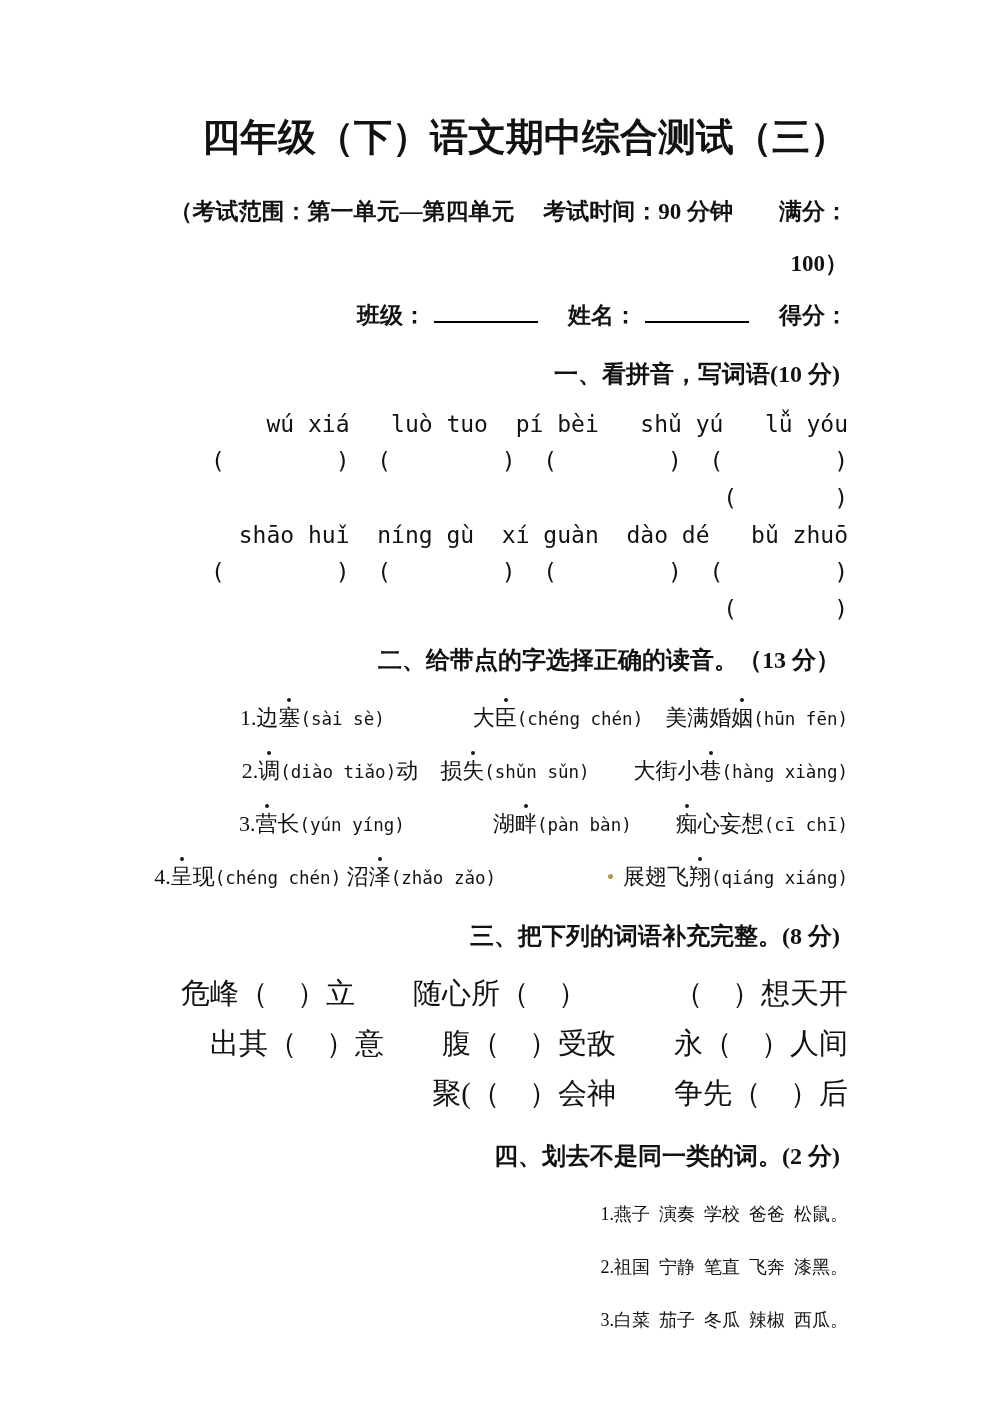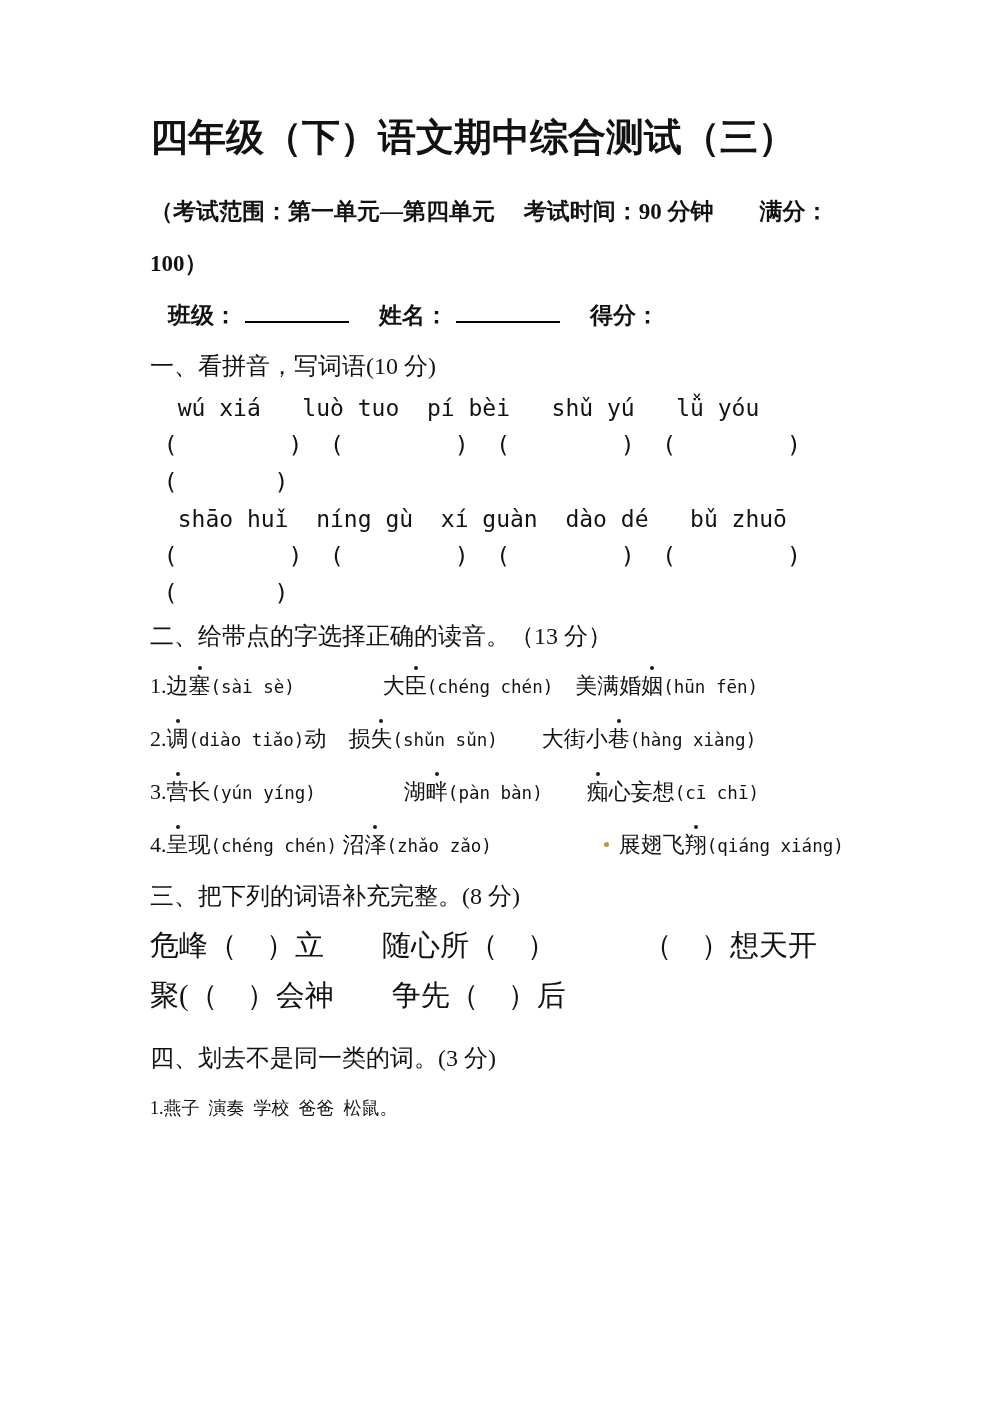--- a/index.html
+++ b/index.html
@@ -6,41 +6,42 @@
   .page{
     position:relative;
     width:993px;height:1404px;
     margin:0 auto;
     background:#ffffff;
     box-sizing:border-box;
     padding:112px 145px 40px 150px;
     font-family:"Liberation Serif","DejaVu Serif",serif;
     color:#121212;
     overflow:hidden;
+    text-align:right;
   }
   .title{
     font-size:38px;font-weight:bold;line-height:50px;
     margin:0 0 24px 0;letter-spacing:0;
     white-space:nowrap;
   }
   .subtitle{
     font-size:23px;font-weight:bold;line-height:52px;
     margin:0;white-space:pre;
   }
   .student-row{
     font-size:23px;font-weight:bold;line-height:52px;
     margin:0 0 0 18px;white-space:nowrap;
   }
   .blank{
     display:inline-block;width:104px;height:6px;
     border-bottom:2px solid #000;
     margin:0 30px 0 8px;
   }
   .sec-head{
-    font-size:24px;font-weight:normal;line-height:48px;margin:0;
+    font-size:24px;font-weight:bold;line-height:48px;margin:8px;
     white-space:pre;
   }
   .pinyin-line{
     font-family:"DejaVu Sans Mono","Liberation Mono",monospace;
     font-size:23px;line-height:37px;white-space:pre;
   }
   .paren-line{
     font-family:"DejaVu Sans Mono","Liberation Mono",monospace;
     font-size:23px;line-height:37px;white-space:pre;
   }
@@ -93,21 +94,24 @@
   <div id="sec2-items">
       <div class="s2-line"><span>1.边</span><span class="emph">塞</span><span class="py">(sài sè)</span><span>　　　　</span><span>大</span><span class="emph">臣</span><span class="py">(chéng chén)</span><span>　</span><span>美满婚</span><span class="emph">姻</span><span class="py">(hūn fēn)</span></div>
       <div class="s2-line"><span>2.</span><span class="emph">调</span><span class="py">(diào tiǎo)</span><span>动</span><span>　</span><span>损</span><span class="emph">失</span><span class="py">(shǔn sǔn)</span><span>　　</span><span>大街小</span><span class="emph">巷</span><span class="py">(hàng xiàng)</span></div>
       <div class="s2-line"><span>3.</span><span class="emph">营</span><span>长</span><span class="py">(yún yíng)</span><span>　　　　</span><span>湖</span><span class="emph">畔</span><span class="py">(pàn bàn)</span><span>　　</span><span class="emph">痴</span><span>心妄想</span><span class="py">(cī chī)</span></div>
       <div class="s2-line"><span>4.</span><span class="emph">呈</span><span>现</span><span class="py">(chéng chén)</span><span> </span><span>沼</span><span class="emph">泽</span><span class="py">(zhǎo zǎo)</span><span>　　　　　</span><span class="ymark" style="background: rgb(176, 154, 76);"></span><span>展翅飞</span><span class="emph">翔</span><span class="py">(qiáng xiáng)</span></div>
     </div>
 
   <h2 class="sec-head">三、把下列的词语补充完整。(8 分)</h2>
   <div id="sec3-rows">
       <div class="s3-row">危峰（　）立　　随心所（　）　　　（　）想天开</div>
+      <div class="s3-row">出其（　）意　　腹（　）受敌　　永（　）人间</div>
       <div class="s3-row">聚(（　）会神　　争先（　）后</div>
     </div>
 
-  <h2 class="sec-head sec4-head">四、划去不是同一类的词。(3 分)</h2>
+  <h2 class="sec-head sec4-head">四、划去不是同一类的词。(2 分)</h2>
   <div id="sec4-items">
       <div class="s4-line">1.燕子  演奏  学校  爸爸  松鼠。</div>
+      <div class="s4-line">2.祖国  宁静  笔直  飞奔  漆黑。</div>
+      <div class="s4-line">3.白菜  茄子  冬瓜  辣椒  西瓜。</div>
     </div>
 
 </div>
 
 </body></html>

